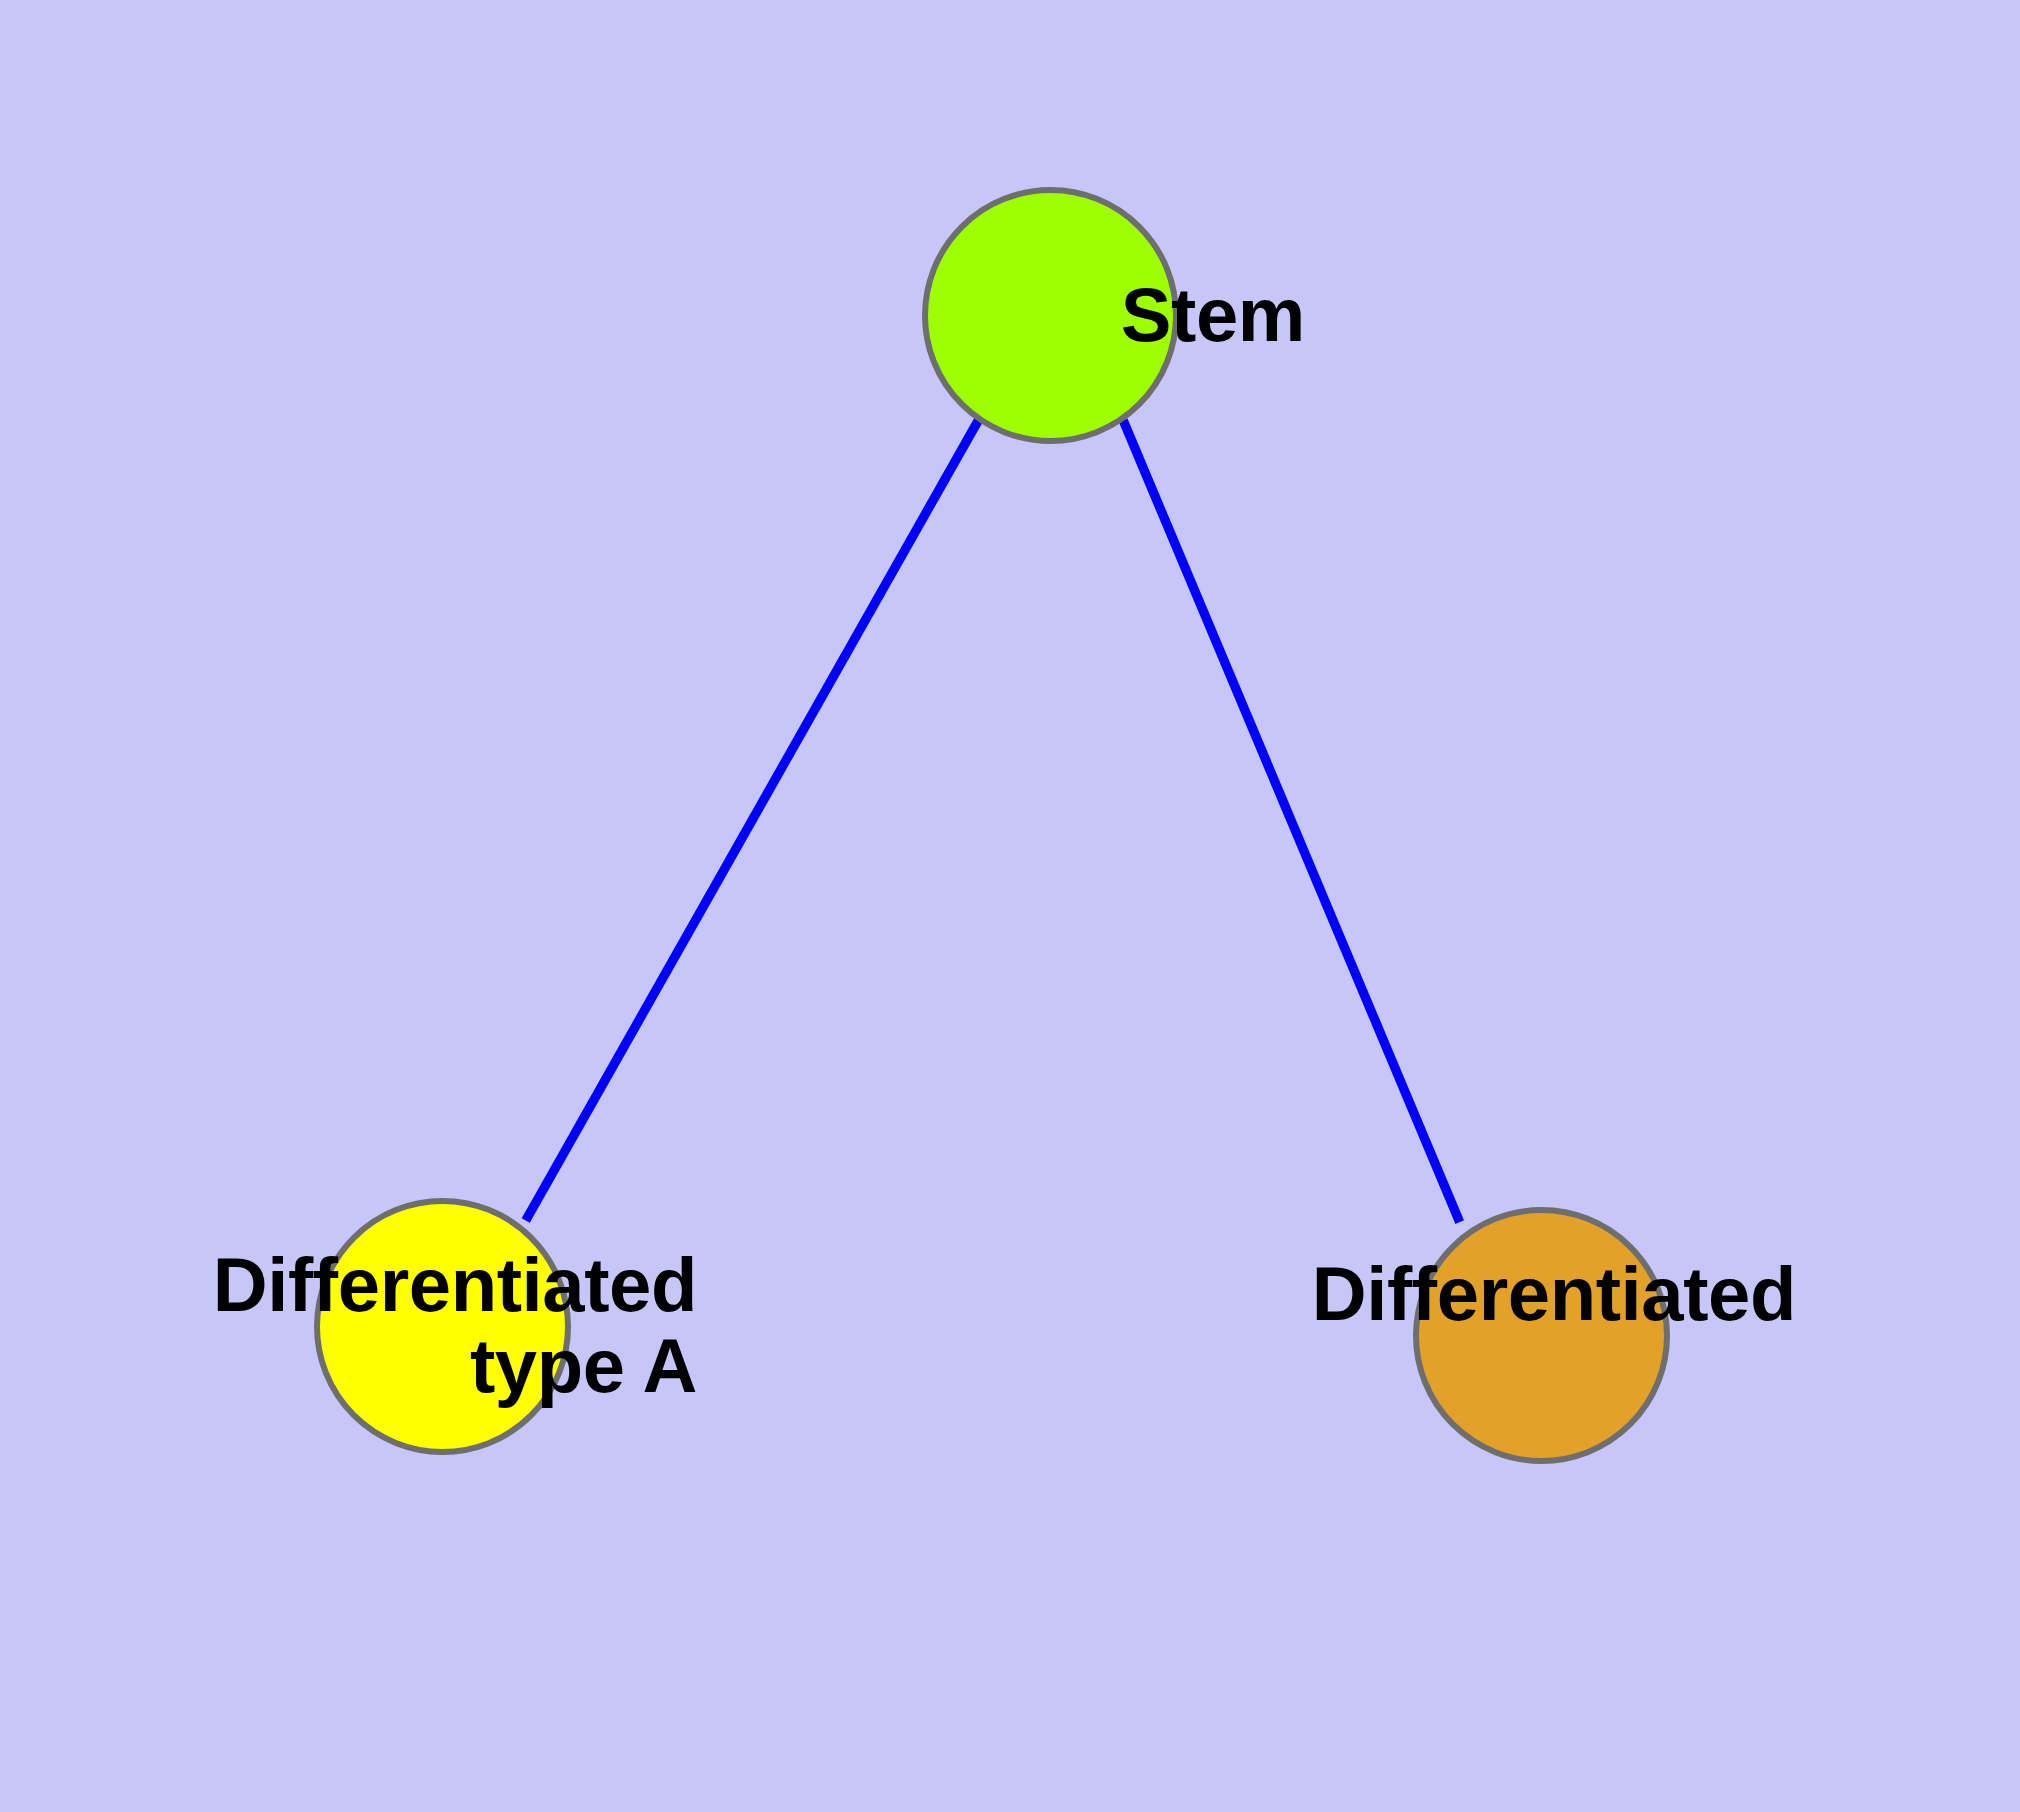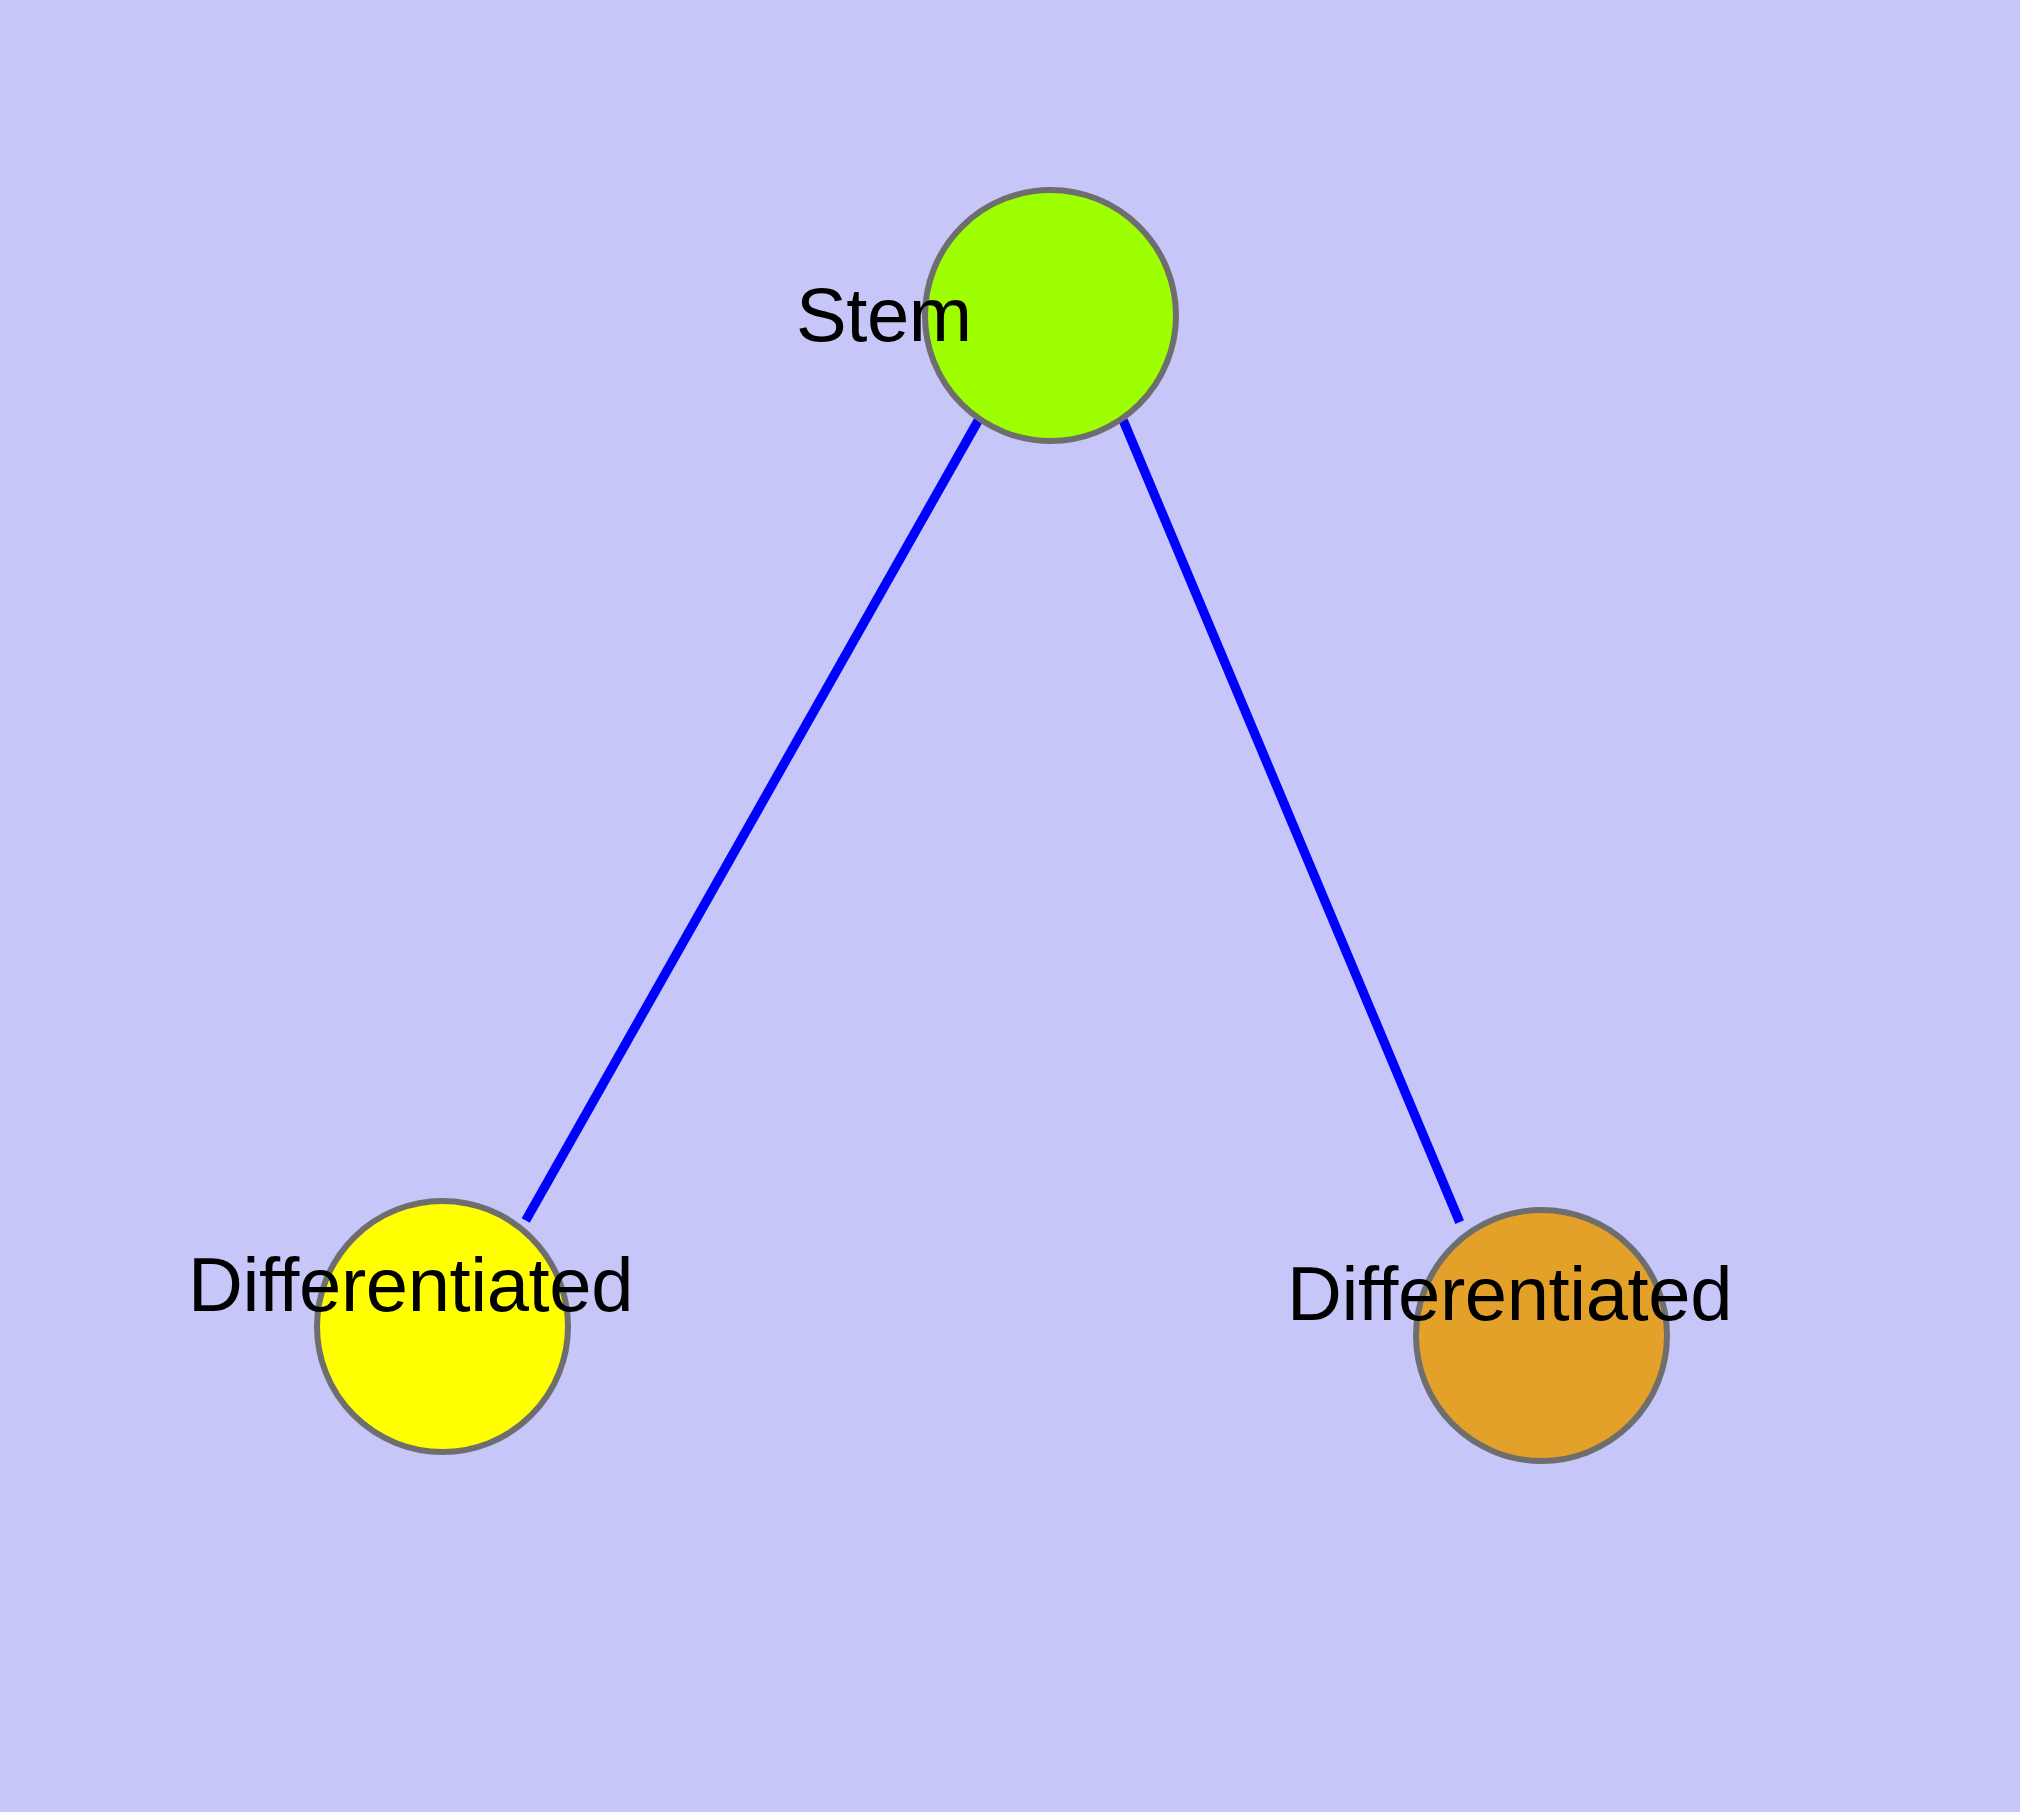--- a/index.html
+++ b/index.html
@@ -28,24 +28,24 @@
     height: 1812px;
   }
   .node {
     position: absolute;
     border-radius: 50%;
     box-sizing: border-box;
     border: 6px solid #6e6e6e;
   }
   .node-label {
     position: absolute;
-    text-align: left;
+    text-align: right;
     color: #000000;
     font-family: "Liberation Sans", sans-serif;
-    font-weight: normal;
+    font-weight: bold;
     font-size: 76px;
     line-height: 1.06;
     white-space: nowrap;
     letter-spacing: -0.4px;
     pointer-events: none;
   }
   
   #node-stem {
     left: 922px;
     top: 187px;
@@ -98,20 +98,21 @@
   <div class="node" id="node-stem"></div>
   <div class="node" id="node-diff-a"></div>
   <div class="node" id="node-diff-b"></div>
 
   <div class="node-label" id="label-stem">
     <div>Stem</div>
   </div>
 
   <div class="node-label" id="label-diff-a">
     <div>Differentiated</div>
+    <div>type A</div>
   </div>
 
   <div class="node-label" id="label-diff-b">
     <div>Differentiated</div>
   </div>
 
 </div>
 
 
 </body></html>

